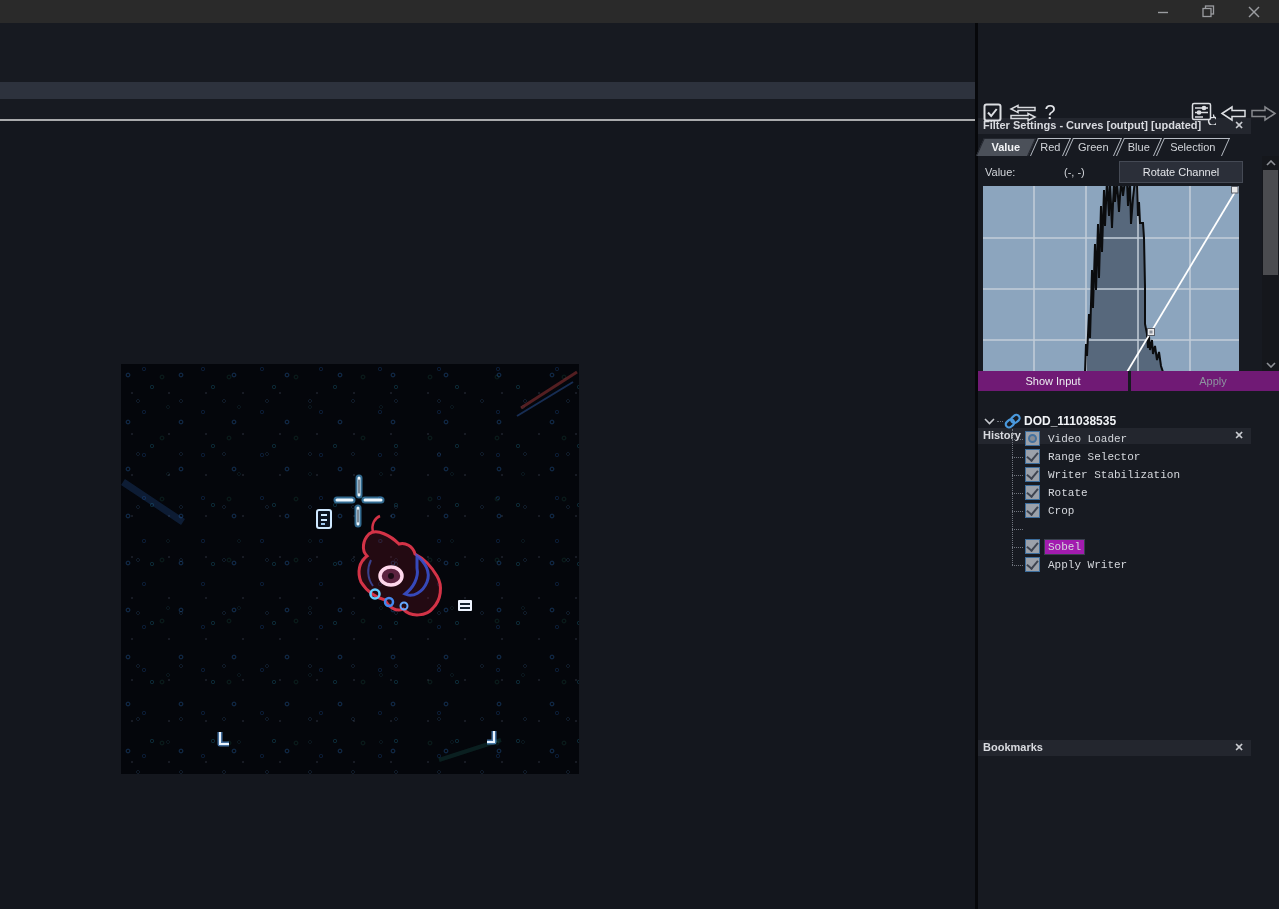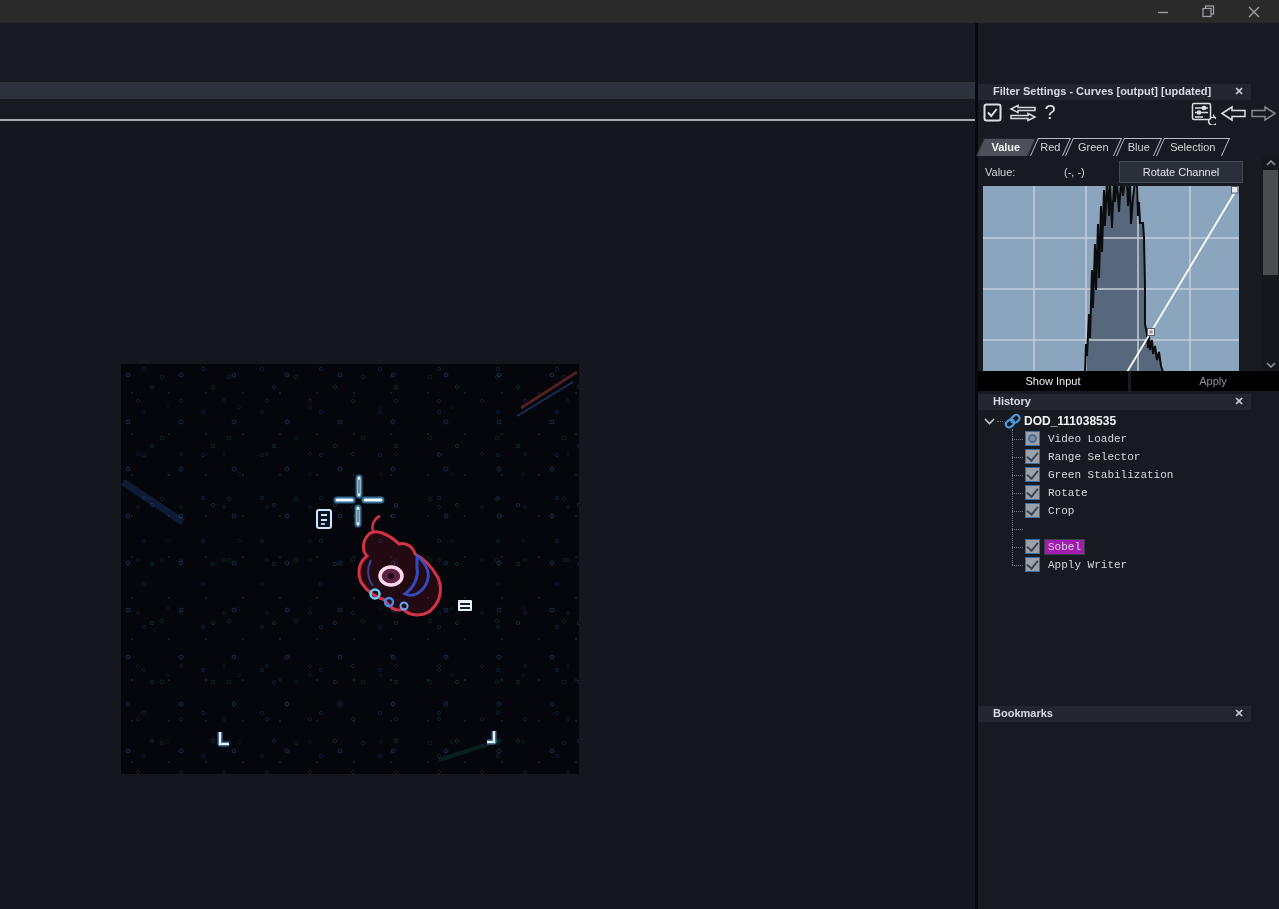--- a/index.html
+++ b/index.html
@@ -28,21 +28,21 @@
       radial-gradient(circle 2.4px at 23px 5px, transparent 0.9px, rgba(30,90,180,0.30) 1.4px, transparent 2.4px),
       radial-gradient(circle 2px at 47px 43px, transparent 0.8px, rgba(60,180,200,0.18) 1.2px, transparent 2px);
     background-size:53px 47px, 61px 59px, 43px 53px, 67px 61px, 37px 41px, 59px 43px, 71px 67px; }
   .video-image svg { position:absolute; inset:0; }
 
   
   .panel-divider { left:975px; top:23px; width:3px; height:886px; background:#07080b; }
   .right-panel { left:978px; top:23px; width:301px; height:886px; background:#171a21; }
 
   .phead { position:absolute; left:978px; width:273px; height:16px; background:#23262e;
-    color:#d9dbe0; font-size:11px; font-weight:bold; line-height:15px; padding-left:15px; }
+    color:#d9dbe0; font-size:11px; font-weight:bold; line-height:15px; padding-left:5px;margin-top:34px; }
   .phead .x { position:absolute; right:5px; top:0; width:14px; height:15px; text-align:center;
     font-weight:bold; color:#c9cbd0; font-size:11px; cursor:default; }
 
   .tbicon { position:absolute; display:flex; align-items:center; justify-content:center; }
 
   
   .tabrow { left:980px; top:138px; height:18px; display:flex; }
   .tab { position:relative; height:18px; margin-right:2px; transform:skewX(-24deg);
     border:1px solid #b7bcc4; border-bottom:none; background:#171a21; }
   .tab .lbl { transform:skewX(24deg); display:block; text-align:center; font-size:11px;
@@ -56,21 +56,21 @@
     align-items:center; justify-content:center; cursor:default; }
 
   .hist { left:983px; top:186px; width:256px; height:185px; background:#8ca5be; overflow:hidden; }
   .hist svg { display:block; }
 
   
   .sbar { left:1262px; top:156px; width:17px; height:215px; background:#15171c; }
   .sbtn { position:absolute; left:0; width:17px; height:13px; display:flex; align-items:center; justify-content:center; }
   .sthumb { position:absolute; left:1px; top:14px; width:15px; height:105px; background:#4b4c50; }
 
-  .bigbtn { top:371px; height:20px; background:#000000; font-size:11px; display:flex;
+  .bigbtn { top:371px; height:20px; background:#701a75; font-size:11px; display:flex;
     align-items:center; justify-content:center; cursor:default; }
 
   
   .tree-root-label { color:#f1f3f6; font-size:12px; font-weight:bold; }
   .trow { position:absolute; left:978px; width:301px; height:18px; }
   .titem-label { position:absolute; left:67px; top:2px; font-size:11px; color:#d5d8dd; padding:0 3px; line-height:14px;font-family:Liberation Mono, monospace; }
   .titem-label.sel { background:#a21caf; outline:1px solid #3a414d; }
   .cbx { position:absolute; left:47px; top:1px; width:15px; height:15px;
     background:#9ba1aa; border:1px solid #3c6d9c; }
   .cbx.checked::after { content:""; position:absolute; left:3px; top:0px; width:5px; height:9px;
@@ -315,21 +315,21 @@
   <div class="trow" style="top:430px">
     <span class="cbx record"></span>
     <span class="titem-label">Video Loader</span>
   </div>
   <div class="trow" style="top:448px">
     <span class="cbx checked"></span>
     <span class="titem-label">Range Selector</span>
   </div>
   <div class="trow" style="top:466px">
     <span class="cbx checked"></span>
-    <span class="titem-label">Green Stabilization</span>
+    <span class="titem-label">Writer Stabilization</span>
   </div>
   <div class="trow" style="top:484px">
     <span class="cbx checked"></span>
     <span class="titem-label">Rotate</span>
   </div>
   <div class="trow" style="top:502px">
     <span class="cbx checked"></span>
     <span class="titem-label">Crop</span>
   </div>
   <div class="trow" style="top:538px">

